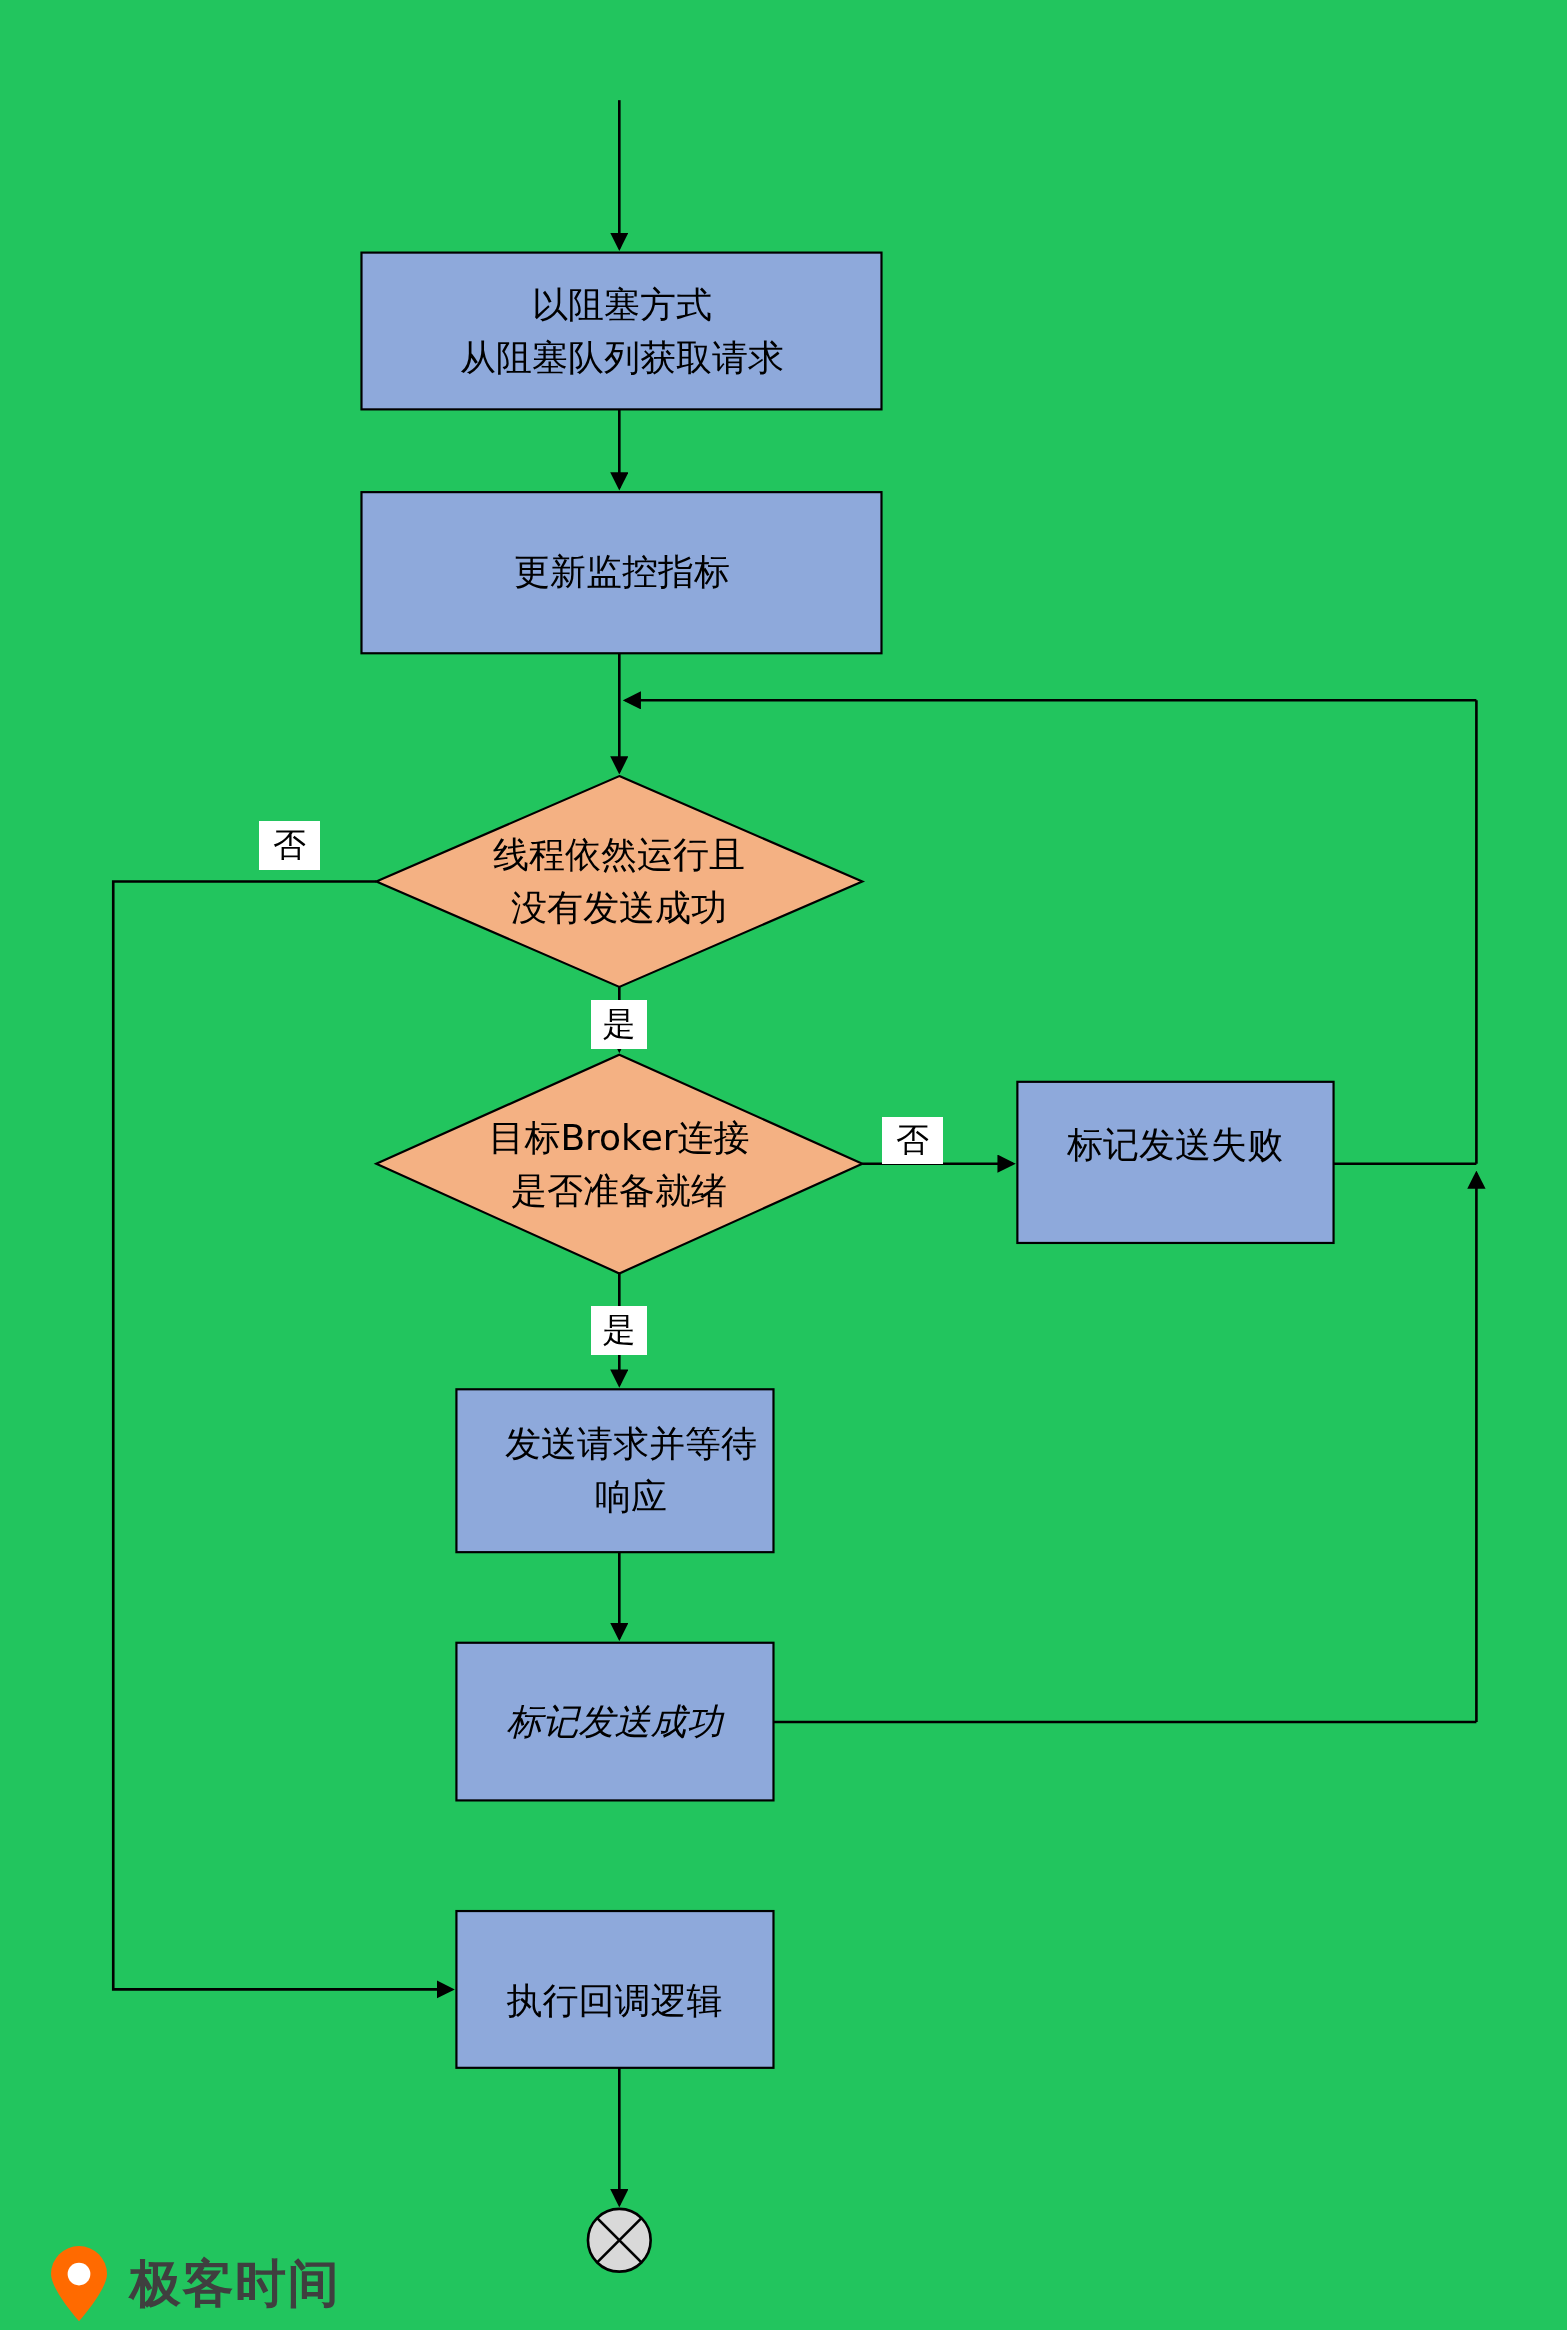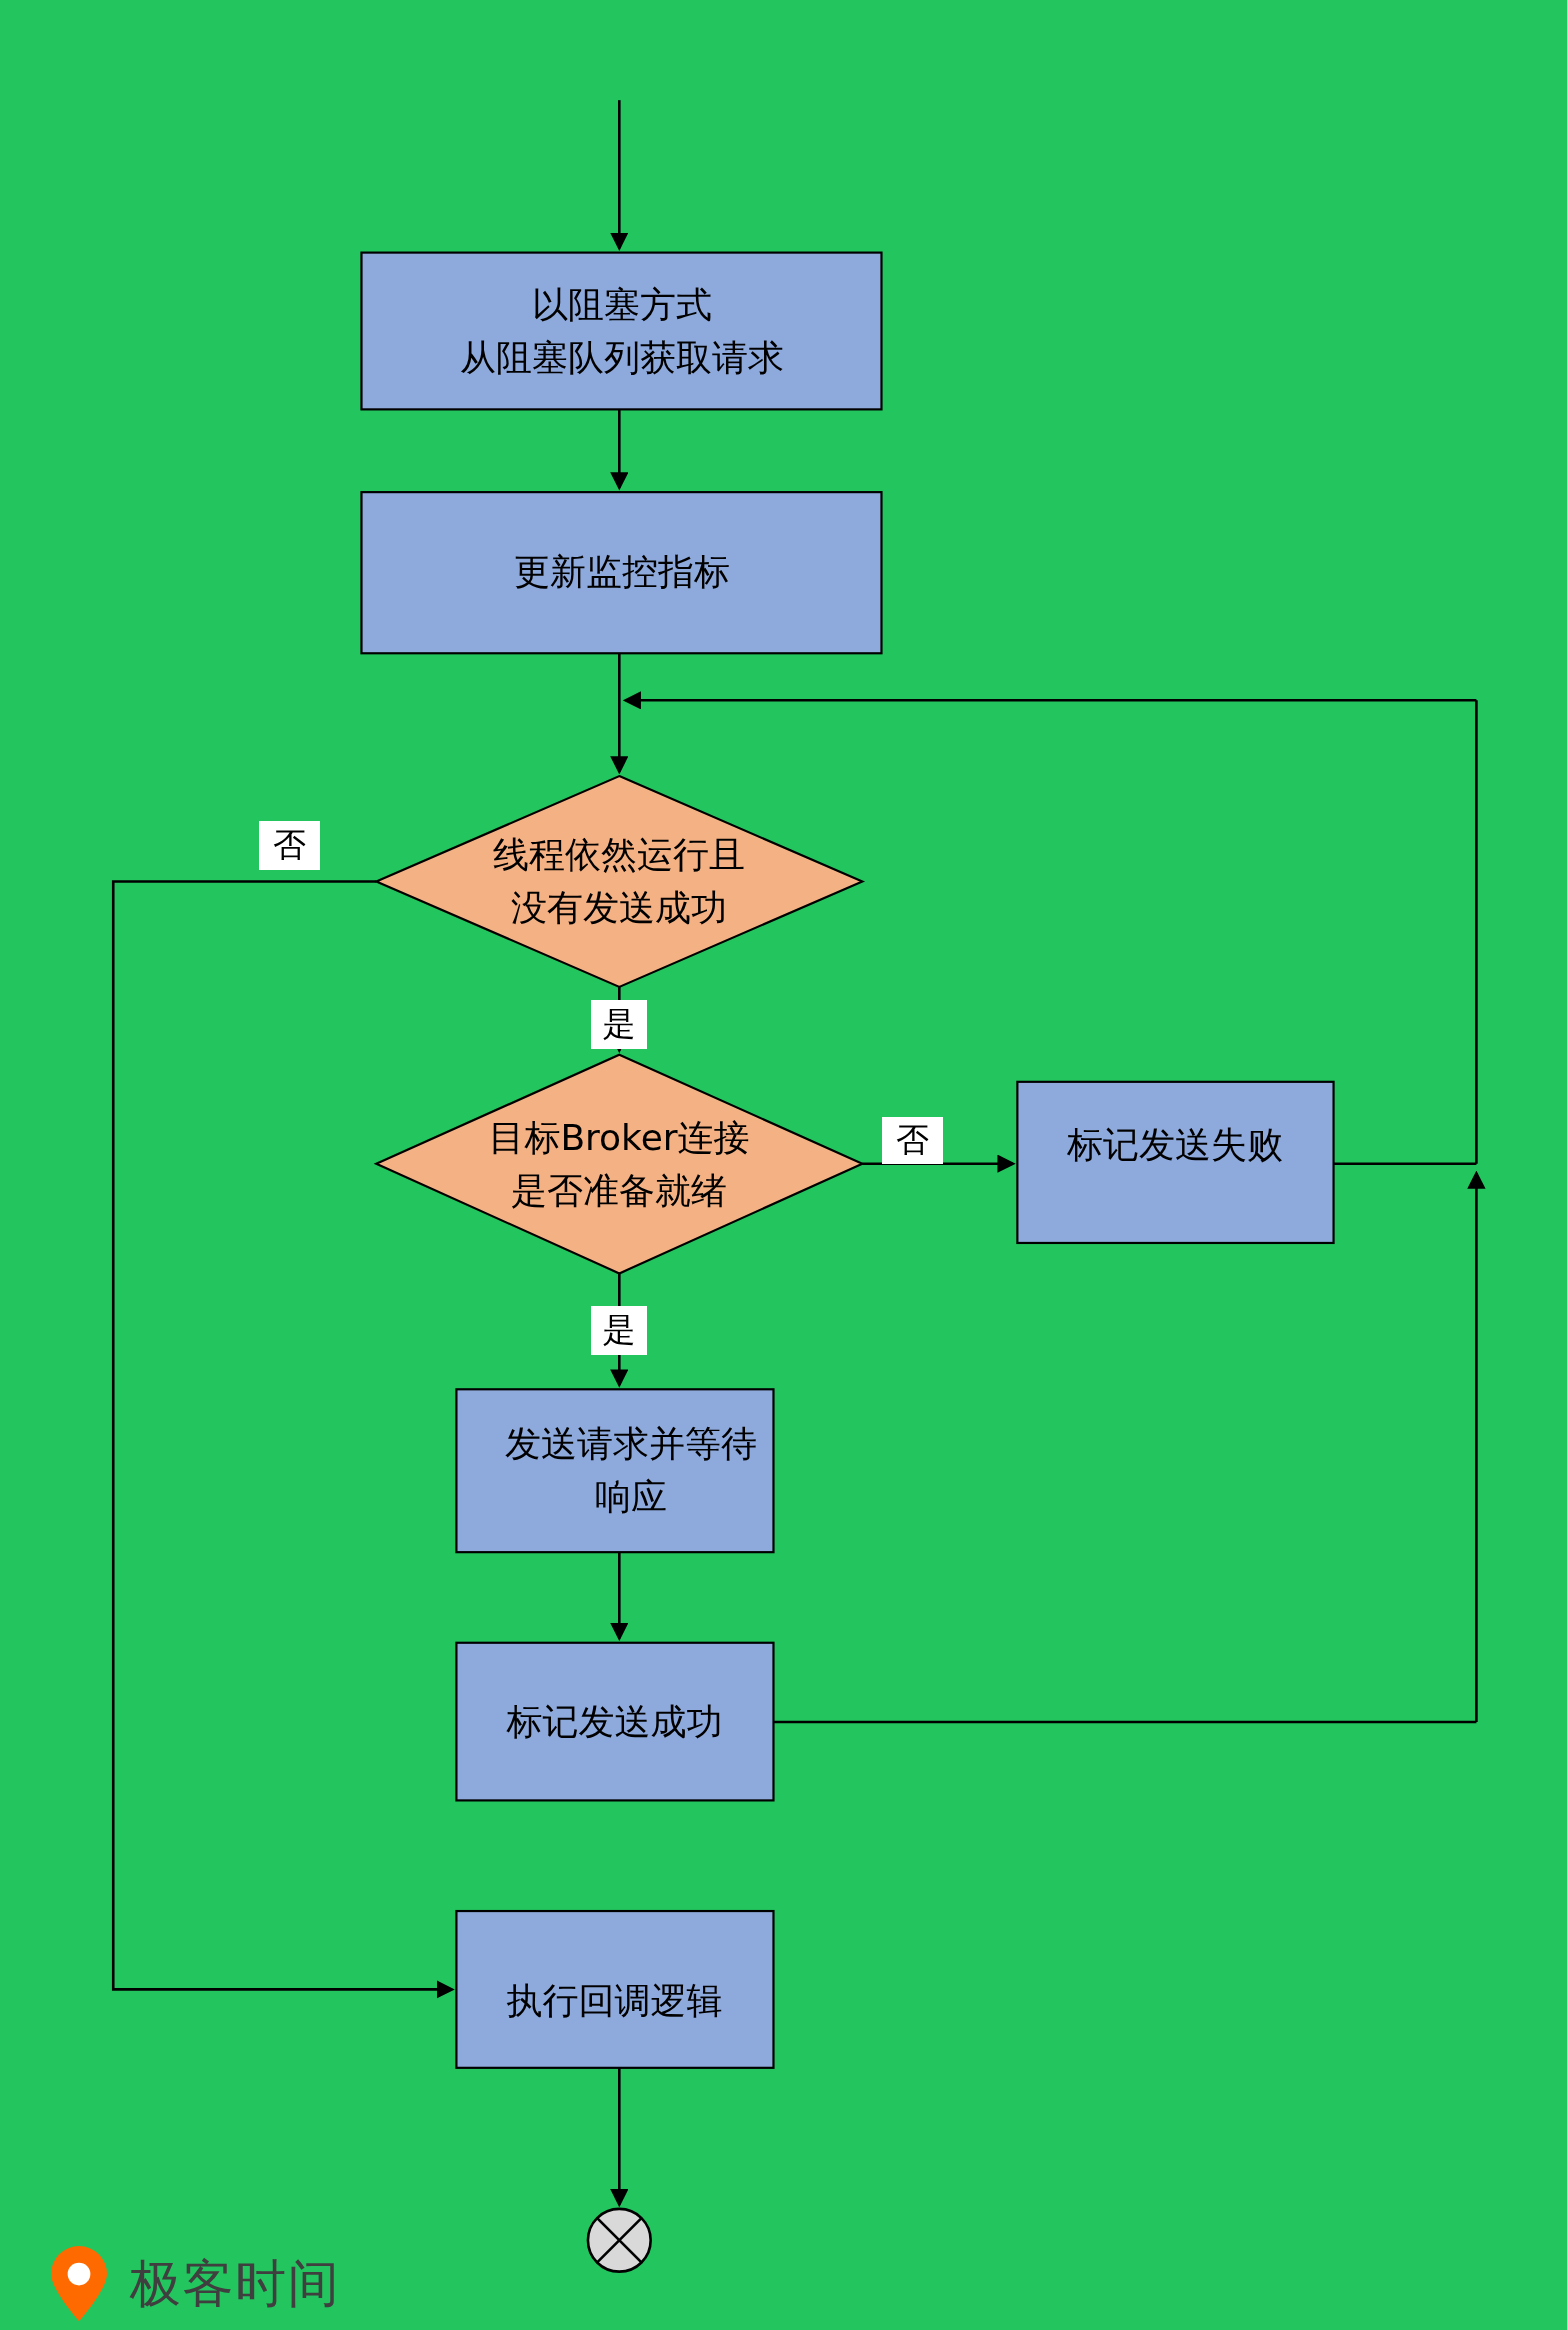--- a/index.html
+++ b/index.html
@@ -49,21 +49,21 @@
   .footer {
     position: absolute;
     left: 44px;
     top: 2246px;
     display: flex;
     align-items: center;
     gap: 15.7px;
   }
   .brand-text {
     font-size: 51px;
-    font-weight: 400;
+    font-weight: 700;
     color: var(--brand-text, #3F3F3F);
     letter-spacing: 1.7px;
   }
   .logo-pin   { fill: var(--brand-orange, #FF6A00); }
   .logo-hole  { fill: #ffffff; }
 </style>
 </head>
 <body>
 
 <div class="canvas">
@@ -119,21 +119,21 @@
 没有发送成功</div>
 
   <div class="node" style="left:376px; top:1055px; width:486px; height:219px;">目标Broker连接
 是否准备就绪</div>
 
   <div class="node" style="left:1017px; top:1065px; width:316px; height:161px;">标记发送失败</div>
 
   <div class="node" style="left:456px; top:1389px; width:350px; height:163px;">发送请求并等待
 响应</div>
 
-  <div class="node" style="left:456px; top:1643px; width:317px; height:158px;">标记发送成功</div>
+  <div class="node" style="left:456px; top:1643px; width:317px; height:158px;font-style:italic;">标记发送成功</div>
 
   <div class="node" style="left:456px; top:1911px; width:317px; height:180px;">执行回调逻辑</div>
 
   <div class="edge-label" style="left:259px; top:821px; width:61px; height:49px;">否</div>
 
   <div class="edge-label" style="left:591px; top:1000px; width:56px; height:49px;">是</div>
 
   <div class="edge-label" style="left:882px; top:1117px; width:61px; height:47px;">否</div>
 
   <div class="edge-label" style="left:591px; top:1306px; width:56px; height:49px;">是</div>

